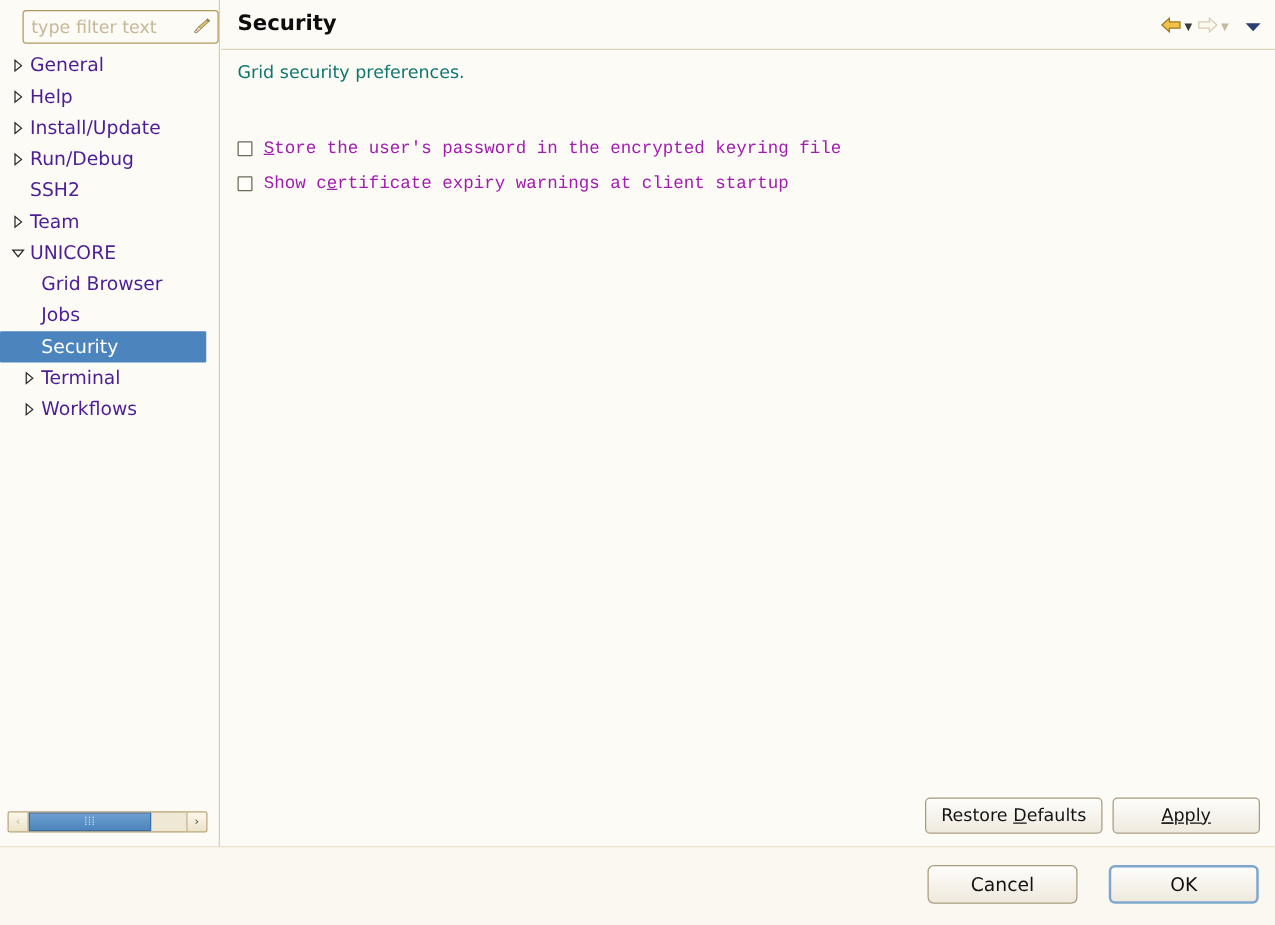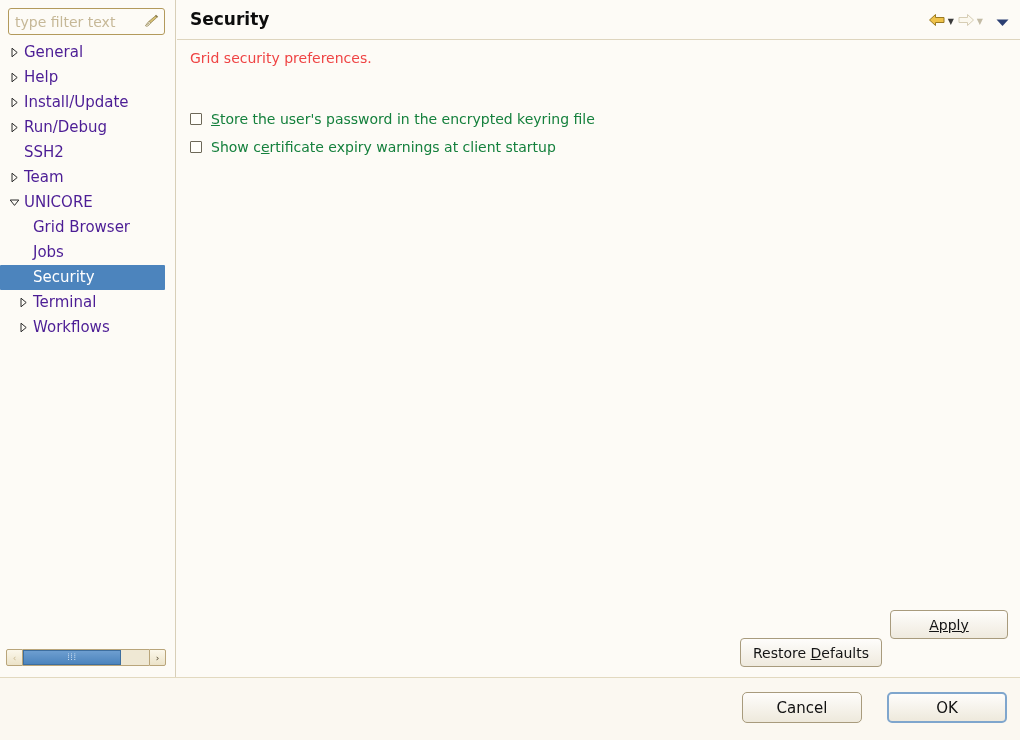--- a/index.html
+++ b/index.html
@@ -24,21 +24,21 @@
   #left-panel {
     position: absolute;
     left: 0; top: 0;
     width: 176px; height: 678px;
     background: #fdfbf6;
     border-right: 1px solid #d8cfb8;
   }
 
   #filter-row {
     position: absolute;
-    left: 8px; top: 8px;
+    left: 18px; top: 8px;
     width: 157px; height: 27px;
   }
   #filter-box {
     position: relative;
     width: 157px; height: 27px;
     background: #fdfbf6;
     border: 1px solid #b39a5c;
     border-radius: 3px;
     display: flex;
     align-items: center;
@@ -181,21 +181,21 @@
   #menu-btn {
     margin-left: 10px;
     cursor: pointer;
     display: flex; align-items: center;
   }
 
   #desc-line {
     position: absolute;
     left: 13px; top: 50px;
     font-size: 14px;
-    color: #ef4444;
+    color: #0f766e;
   }
 
   #keystore-row {
     position: absolute;
     left: 13px; top: 75px;
     width: 818px;
     height: 26px;
     display: flex;
     align-items: center;
   }
@@ -240,41 +240,41 @@
   #cb-row-1 { top: 111px; }
   #cb-row-2 { top: 139px; }
   .cbox {
     width: 12px; height: 12px;
     border: 1px solid #6d6858;
     background: #fffefa;
     flex: 0 0 12px;
     border-radius: 1px;
     margin-right: 9px;
   }
-  .cblabel { font-size: 14px; color: #15803d; }
+  .cblabel { font-size: 14px; color: #a21caf; font-family: Liberation Mono, monospace; }
 
   
   #page-buttons {
     position: absolute;
     right: 12px; bottom: 11px;
     display: flex;
     gap: 8px;
   }
   .pbtn {
     height: 29px;
     background: linear-gradient(#fefdfb, #efeade);
     border: 1px solid #a89b7d;
     border-radius: 4px;
     font-family: "DejaVu Sans", "Liberation Sans", sans-serif;
     font-size: 14px;
     color: #141414;
     cursor: pointer;
     padding: 0 11px;
   }
-  #restore-defaults-btn { min-width: 142px; margin-top: 28px; }
+  #restore-defaults-btn { min-width: 142px; }
   #apply-btn { min-width: 118px; text-decoration: underline; }
 
   
   #footer-rule {
     position: absolute;
     left: 0; top: 677px;
     width: 1020px; height: 1px;
     background: #e2d9c0;
   }
   #footer {

